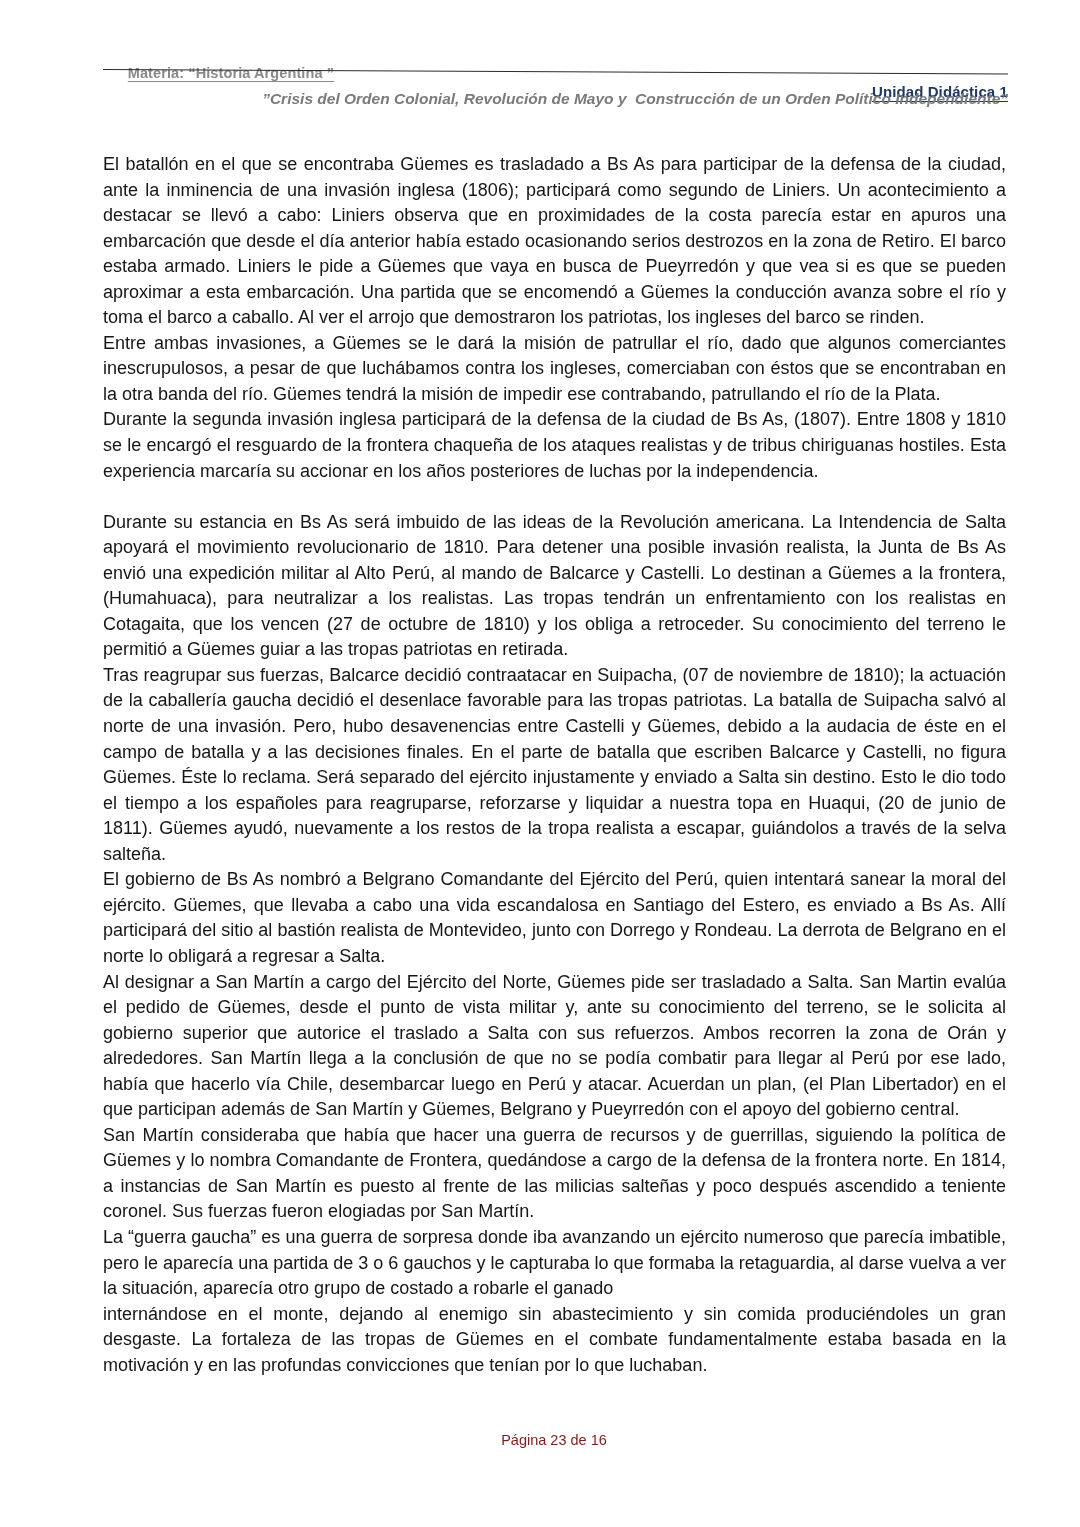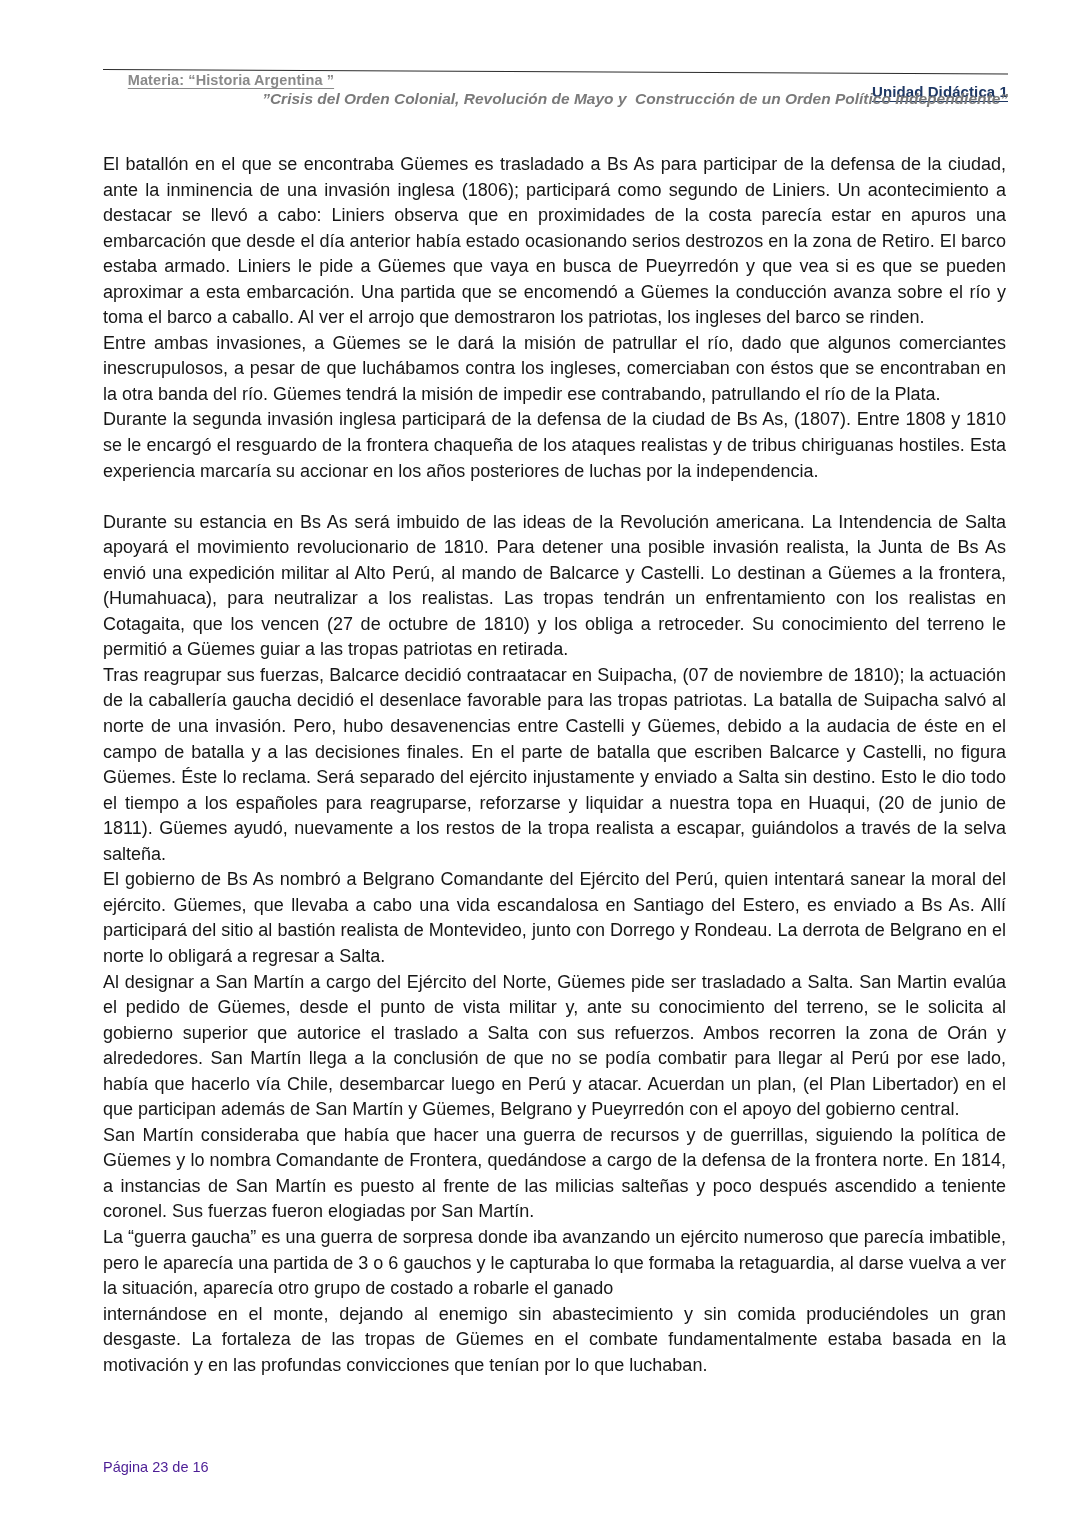--- a/index.html
+++ b/index.html
@@ -28,21 +28,21 @@
     position: absolute;
     left: 0;
     right: 0;
     top: 44px;
     height: 100px;
   }
 
   .materia-line {
     position: absolute;
     left: 103px;
-    top: 12px;
+    top: 5px;
     font-size: 14.5px;
     font-weight: bold;
     color: #8a8a8a;
     letter-spacing: 0.1px;
     white-space: pre;
   }
   .materia-line .underline {
     text-decoration: underline;
     text-underline-offset: 3px;
   }
@@ -113,25 +113,24 @@
   .spacer-line {
     height: 25.55px;
   }
 
   
   .doc-footer {
     position: absolute;
     left: 103px;
     right: 75px;
     top: 1432px;
-    text-align: left;
+    text-align: center;
     font-size: 14.5px;
-    color: #4c1d95;
+    color: #7f1d1d;
     white-space: pre;
-    margin-top: 27px;
   }
 </style>
 </head>
 <body>
 
 <div class="page">
 
   <div class="doc-header">
 
     <div class="materia-line">

